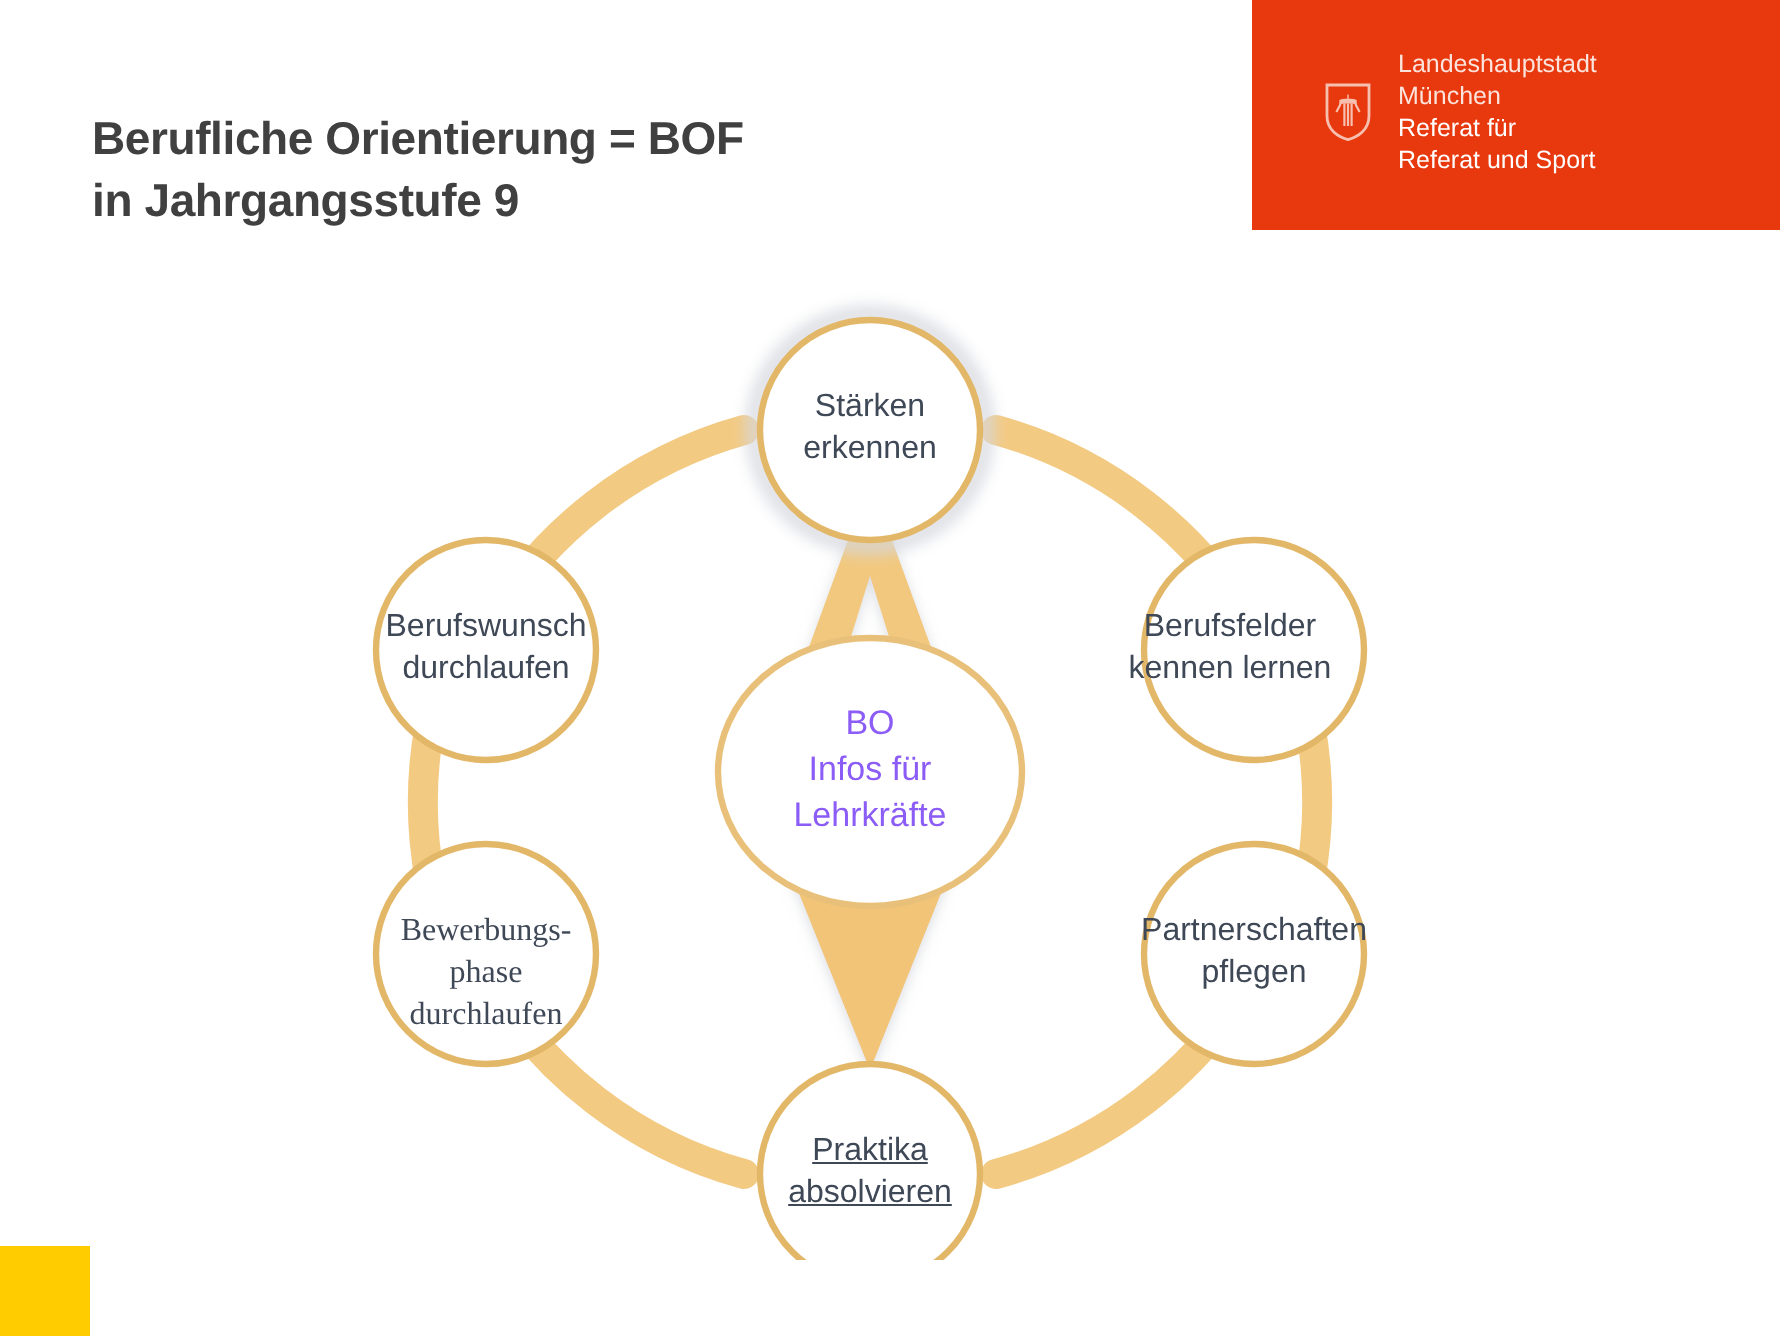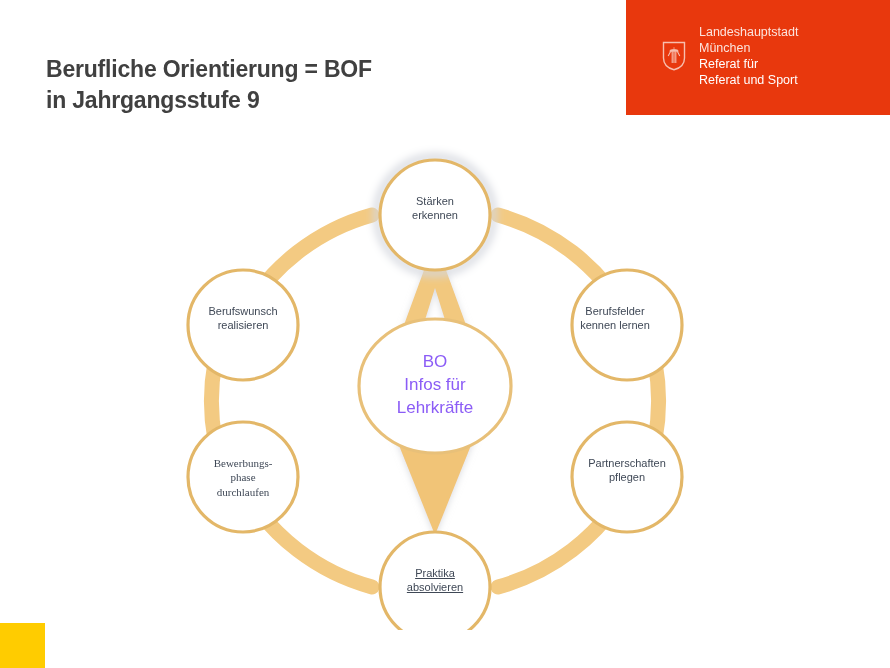--- a/index.html
+++ b/index.html
@@ -74,21 +74,21 @@
     top: 140px;
     width: 570px;
     height: 490px;
   }
   #diagram svg { display: block; width: 100%; height: 100%; }
 
   .node-label {
     position: absolute;
     text-align: center;
     color: #3F4856;
-    font-size: 11px;
+    font-size: 16px;
     line-height: 1.3;
     white-space: pre-line;
     pointer-events: none;
   }
   .node-label.center {
     font-size: 17px;
     line-height: 1.35;
     color: #8b5cf6;
   }
 </style>
@@ -173,20 +173,20 @@
 pflegen</div>
 
   <div class="node-label" style="left:205px; top:426px; width:160px;text-decoration:underline;">Praktika
 absolvieren</div>
 
   <div class="node-label" style="left:13px; top:316px; width:160px;font-family:Liberation Serif, serif;">Bewerbungs-
 phase
 durchlaufen</div>
 
   <div class="node-label" style="left:13px; top:164px; width:160px;">Berufswunsch
-realisieren</div>
+durchlaufen</div>
 
   <div class="node-label center" style="left:185px; top:211px; width:200px;">BO
 Infos für
 Lehrkräfte</div>
 </div>
 
 <div id="yellow-square"></div>
 
 </body></html>

